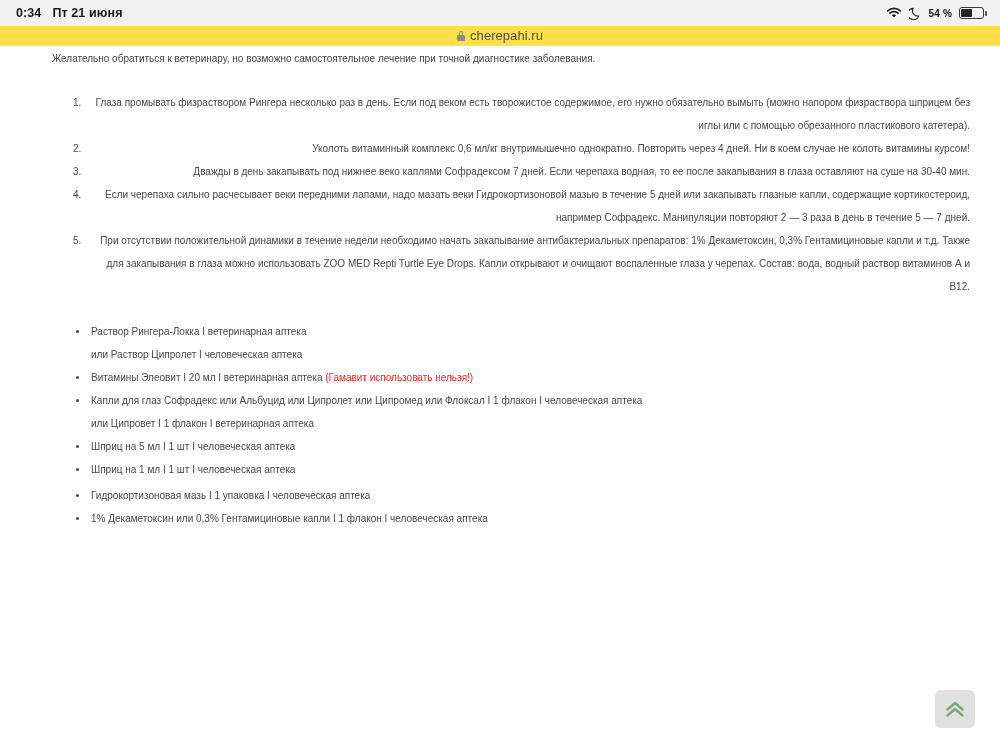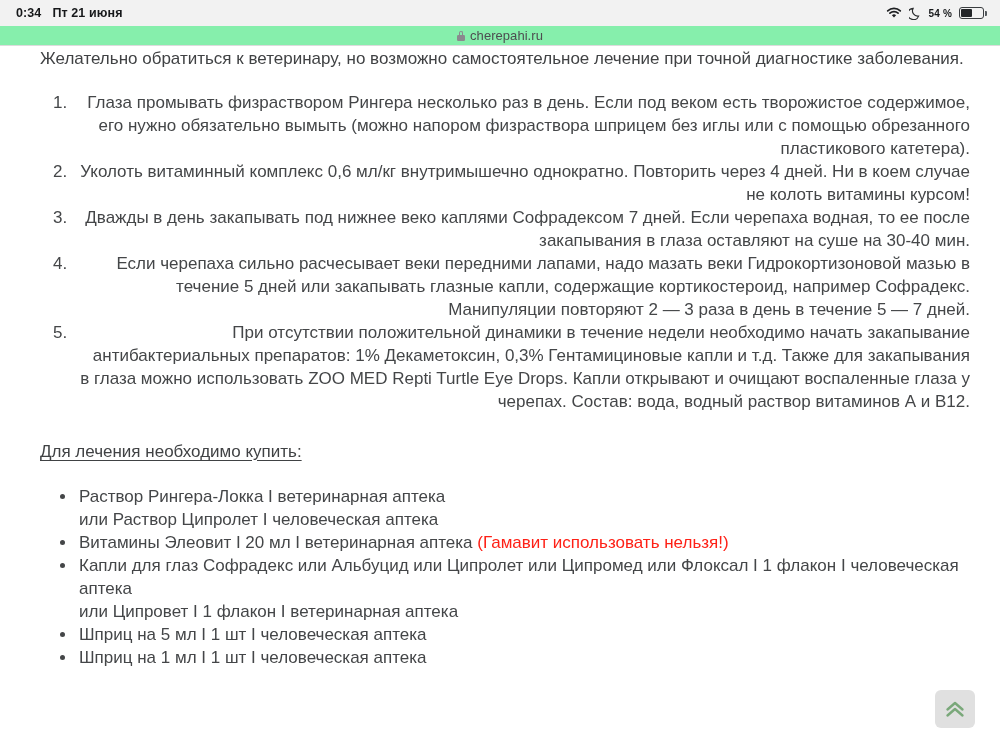--- a/index.html
+++ b/index.html
@@ -65,21 +65,21 @@
     background: #555a5e;
     border-radius: 0 1px 1px 0;
   }
 
   
   #urlbar {
     position: absolute;
     top: 26px; left: 0;
     width: 1000px;
     height: 19px;
-    background: #86efac;
+    background: #fde047;
     display: flex;
     align-items: center;
     justify-content: center;
     gap: 5px;
   }
   #urlbar .lock {
     display: inline-block;
     width: 8px; height: 10px;
     position: relative;
     top: 0px;
@@ -118,22 +118,23 @@
     top: 46px; left: 0;
     width: 1000px;
     height: 704px;
     background: #ffffff;
     overflow: hidden;
   }
 
   #content {
     padding: 0 30px 0 40px;
     color: #444648;
-    font-size: 17px;
+    font-size: 10px;
     line-height: 23px;
+    margin-left: 12px;
   }
 
   .intro {
     margin-top: 0px;
     padding-top: 1px;
     color: #404244;
   }
 
   ol.steps {
     margin: 21px 0 0 0;
@@ -233,33 +234,36 @@
     <p class="intro">Желательно обратиться к ветеринару, но возможно самостоятельное лечение при точной диагностике заболевания.</p>
 
     <ol class="steps">
       <li>Глаза промывать физраствором Рингера несколько раз в день. Если под веком есть творожистое содержимое, его нужно обязательно вымыть (можно напором физраствора шприцем без иглы или с помощью обрезанного пластикового катетера).</li>
       <li>Уколоть витаминный комплекс  0,6 мл/кг внутримышечно однократно. Повторить через 4 дней. Ни в коем случае не колоть витамины курсом!</li>
       <li>Дважды в день закапывать под нижнее веко каплями Софрадексом 7 дней. Если черепаха водная, то ее после закапывания в глаза оставляют на суше на 30-40 мин.</li>
       <li>Если черепаха сильно расчесывает веки передними лапами, надо мазать веки Гидрокортизоновой мазью в течение 5 дней или закапывать глазные капли, содержащие кортикостероид, например Софрадекс. Манипуляции повторяют 2 — 3 раза в день в течение 5 — 7 дней.</li>
       <li>При отсутствии положительной динамики в течение недели необходимо начать закапывание антибактериальных препаратов: 1% Декаметоксин, 0,3% Гентамициновые капли и т.д. Также для закапывания в глаза можно использовать ZOO MED Repti Turtle Eye Drops. Капли открывают и очищают воспаленные глаза у черепах. Состав: вода, водный раствор витаминов А и В12.</li>
     </ol>
 
-    <p class="shop-heading">Для лечения необходимо купить:</p>
 
     <ul class="shop">
       <li><span style="white-space: pre-line;">Раствор Рингера-Локка I ветеринарная аптека
 или Раствор Ципролет I человеческая аптека</span></li>
       <li><span>Витамины Элеовит I 20 мл I ветеринарная аптека </span><span class="warn">(Гамавит использовать нельзя!)</span></li>
       <li><span style="white-space: pre-line;">Капли для глаз Софрадекс или Альбуцид или Ципролет или Ципромед или Флоксал I 1 флакон I человеческая аптека
 или Ципровет I 1 флакон I ветеринарная аптека</span></li>
       <li><span>Шприц на 5 мл I 1 шт I человеческая аптека</span></li>
       <li><span>Шприц на 1 мл I 1 шт I человеческая аптека</span></li>
     </ul>
 
 
+    <ul class="maybe">
+      <li>Гидрокортизоновая мазь I 1 упаковка I человеческая аптека</li>
+      <li>1% Декаметоксин или  0,3% Гентамициновые капли I 1 флакон I человеческая аптека</li>
+    </ul>
 
   </div>
 
   <div id="scrolltop">
     <span>
       <svg width="22" height="20" viewBox="0 0 22 20">
         <path d="M3.5 10.5 L11 4 L18.5 10.5" stroke="#7aa87a" stroke-width="2.4" fill="none" stroke-linecap="round" stroke-linejoin="round"></path>
         <path d="M3.5 16.5 L11 10 L18.5 16.5" stroke="#7aa87a" stroke-width="2.4" fill="none" stroke-linecap="round" stroke-linejoin="round"></path>
       </svg>
     </span>

